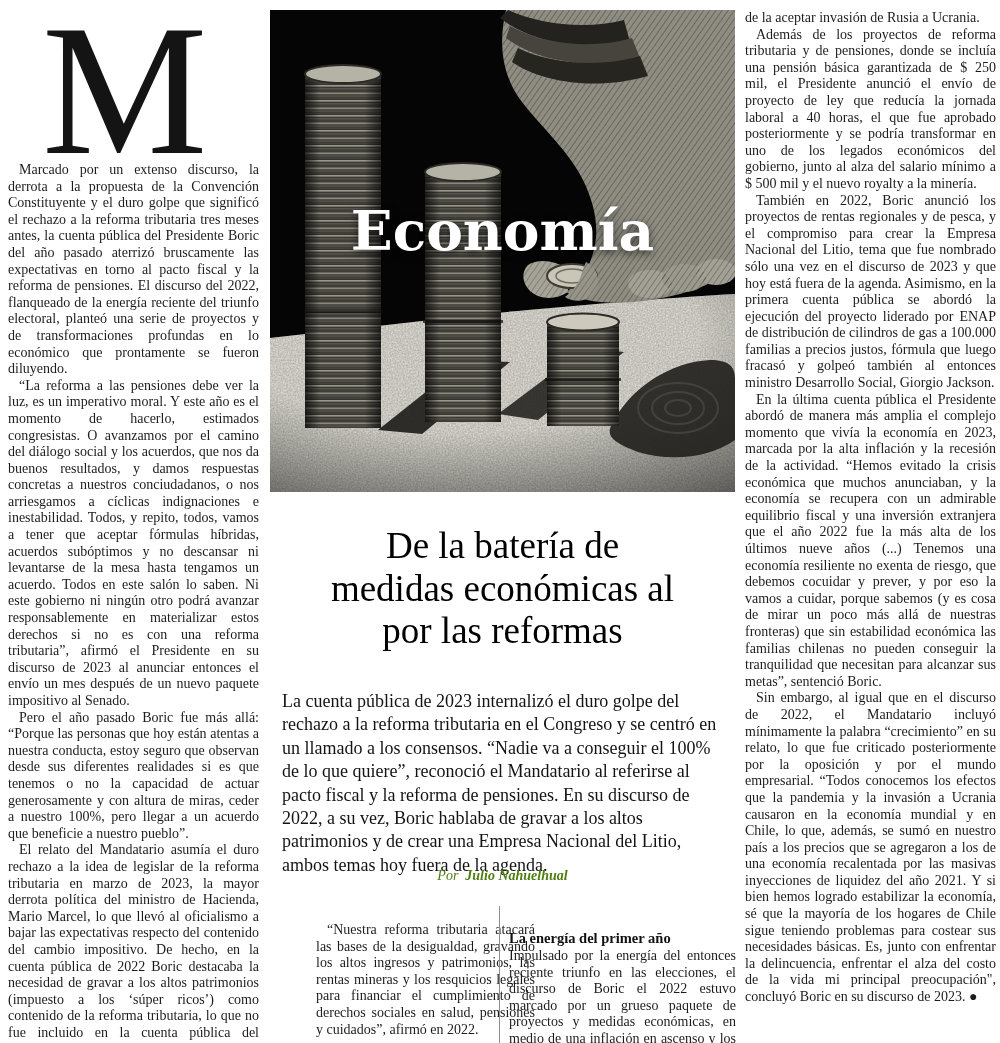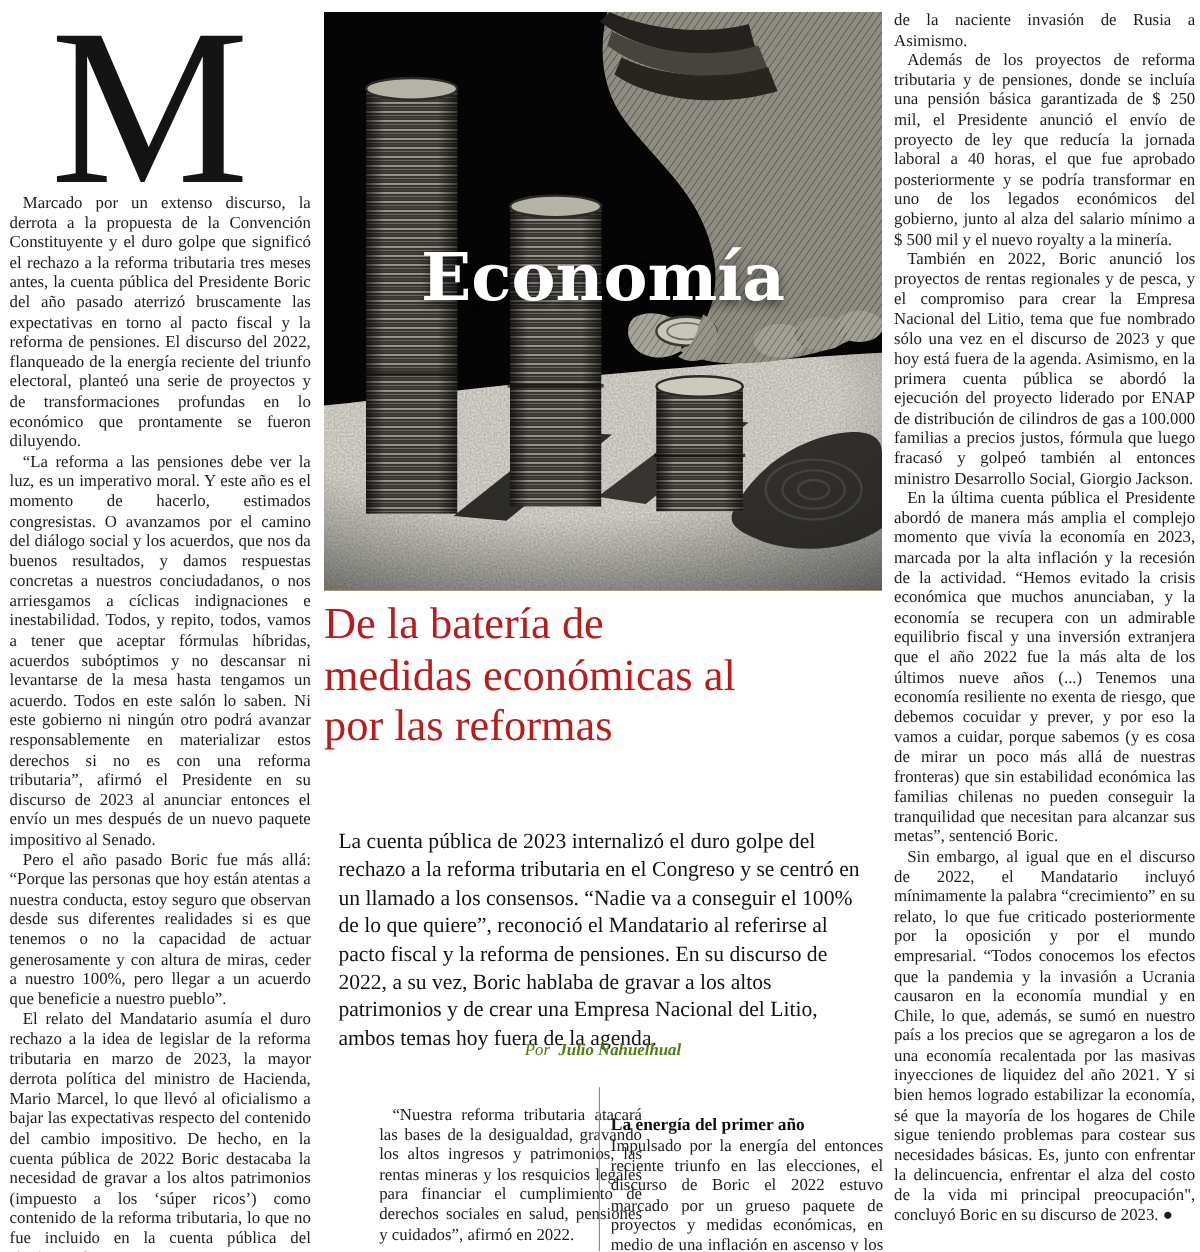--- a/index.html
+++ b/index.html
@@ -17,22 +17,22 @@
   .col-right{position:absolute;left:745px;top:10px;width:251px;}
 
   
   .figure{position:absolute;left:270px;top:10px;width:465px;height:482px;background:#a16207;}
   .figure svg{display:block;}
   .kicker{position:absolute;left:0;right:0;top:188px;text-align:center;
           font-family:"DejaVu Serif",serif;font-weight:bold;font-size:55px;color:#ffffff;
           letter-spacing:0px;text-shadow:0 3px 9px rgba(0,0,0,.6);}
 
   
-  .headline{position:absolute;left:270px;top:500px;width:465px;
-            font-size:37px;line-height:42.5px;color:#b91c1c;font-weight:400;}
+  .headline{position:absolute;left:270px;top:525px;width:465px;text-align:center;
+            font-size:37px;line-height:42.5px;color:#000000;font-weight:400;}
   .headline span{display:block;}
   .deck{position:absolute;left:282px;top:690px;width:442px;
         font-size:18px;line-height:23.4px;color:#131313;}
   .byline{position:absolute;left:270px;top:868px;width:465px;text-align:center;
           font-size:14px;font-style:italic;color:#4d7c0f;}
   .byline .author{font-weight:bold;}
 
   
   .subcol-a{position:absolute;left:270px;top:922px;width:219px;margin-left:46px;}
   .subcol-b{position:absolute;left:509px;top:918px;width:227px;}
@@ -161,20 +161,20 @@
   <div class="subcol-a textcol">
     <p>“Nuestra reforma tributaria atacará las bases de la desigualdad, gravando los altos ingresos y patrimonios, las rentas mineras y los resquicios legales para financiar el cumplimiento de derechos sociales en salud, pensiones y cuidados”, afirmó en 2022.</p>
   </div>
   <div class="colrule"></div>
   <div class="subcol-b textcol">
     <h3>La energía del primer año</h3>
     <p class="noindent">Impulsado por la energía del entonces reciente triunfo en las elecciones, el discurso de Boric el 2022 estuvo marcado por un grueso paquete de proyectos y medidas económicas, en medio de una inflación en ascenso y los efectos en el mercado local</p>
   </div>
 
   <div class="col-right textcol">
-    <p class="noindent">de la naciente invasión de Rusia a Asimismo.</p>
+    <p class="noindent">de la aceptar invasión de Rusia a Ucrania.</p>
     <p>Además de los proyectos de reforma tributaria y de pensiones, donde se incluía una pensión básica garantizada de $ 250 mil, el Presidente anunció el envío de proyecto de ley que reducía la jornada laboral a 40 horas, el que fue aprobado posteriormente y se podría transformar en uno de los legados económicos del gobierno, junto al alza del salario mínimo a $ 500 mil y el nuevo royalty a la minería.</p>
     <p>También en 2022, Boric anunció los proyectos de rentas regionales y de pesca, y el compromiso para crear la Empresa Nacional del Litio, tema que fue nombrado sólo una vez en el discurso de 2023 y que hoy está fuera de la agenda. Asimismo, en la primera cuenta pública se abordó la ejecución del proyecto liderado por ENAP de distribución de cilindros de gas a 100.000 familias a precios justos, fórmula que luego fracasó y golpeó también al entonces ministro Desarrollo Social, Giorgio Jackson.</p>
     <p>En la última cuenta pública el Presidente abordó de manera más amplia el complejo momento que vivía la economía en 2023, marcada por la alta inflación y la recesión de la actividad. “Hemos evitado la crisis económica que muchos anunciaban, y la economía se recupera con un admirable equilibrio fiscal y una inversión extranjera que el año 2022 fue la más alta de los últimos nueve años (...) Tenemos una economía resiliente no exenta de riesgo, que debemos cocuidar y prever, y por eso la vamos a cuidar, porque sabemos (y es cosa de mirar un poco más allá de nuestras fronteras) que sin estabilidad económica las familias chilenas no pueden conseguir la tranquilidad que necesitan para alcanzar sus metas”, sentenció Boric.</p>
     <p>Sin embargo, al igual que en el discurso de 2022, el Mandatario incluyó mínimamente la palabra “crecimiento” en su relato, lo que fue criticado posteriormente por la oposición y por el mundo empresarial. “Todos conocemos los efectos que la pandemia y la invasión a Ucrania causaron en la economía mundial y en Chile, lo que, además, se sumó en nuestro país a los precios que se agregaron a los de una economía recalentada por las masivas inyecciones de liquidez del año 2021. Y si bien hemos logrado estabilizar la economía, sé que la mayoría de los hogares de Chile sigue teniendo problemas para costear sus necesidades básicas. Es, junto con enfrentar la delincuencia, enfrentar el alza del costo de la vida mi principal preocupación", concluyó Boric en su discurso de 2023. ●</p>
   </div>
 
 </div>
 
 </body></html>

